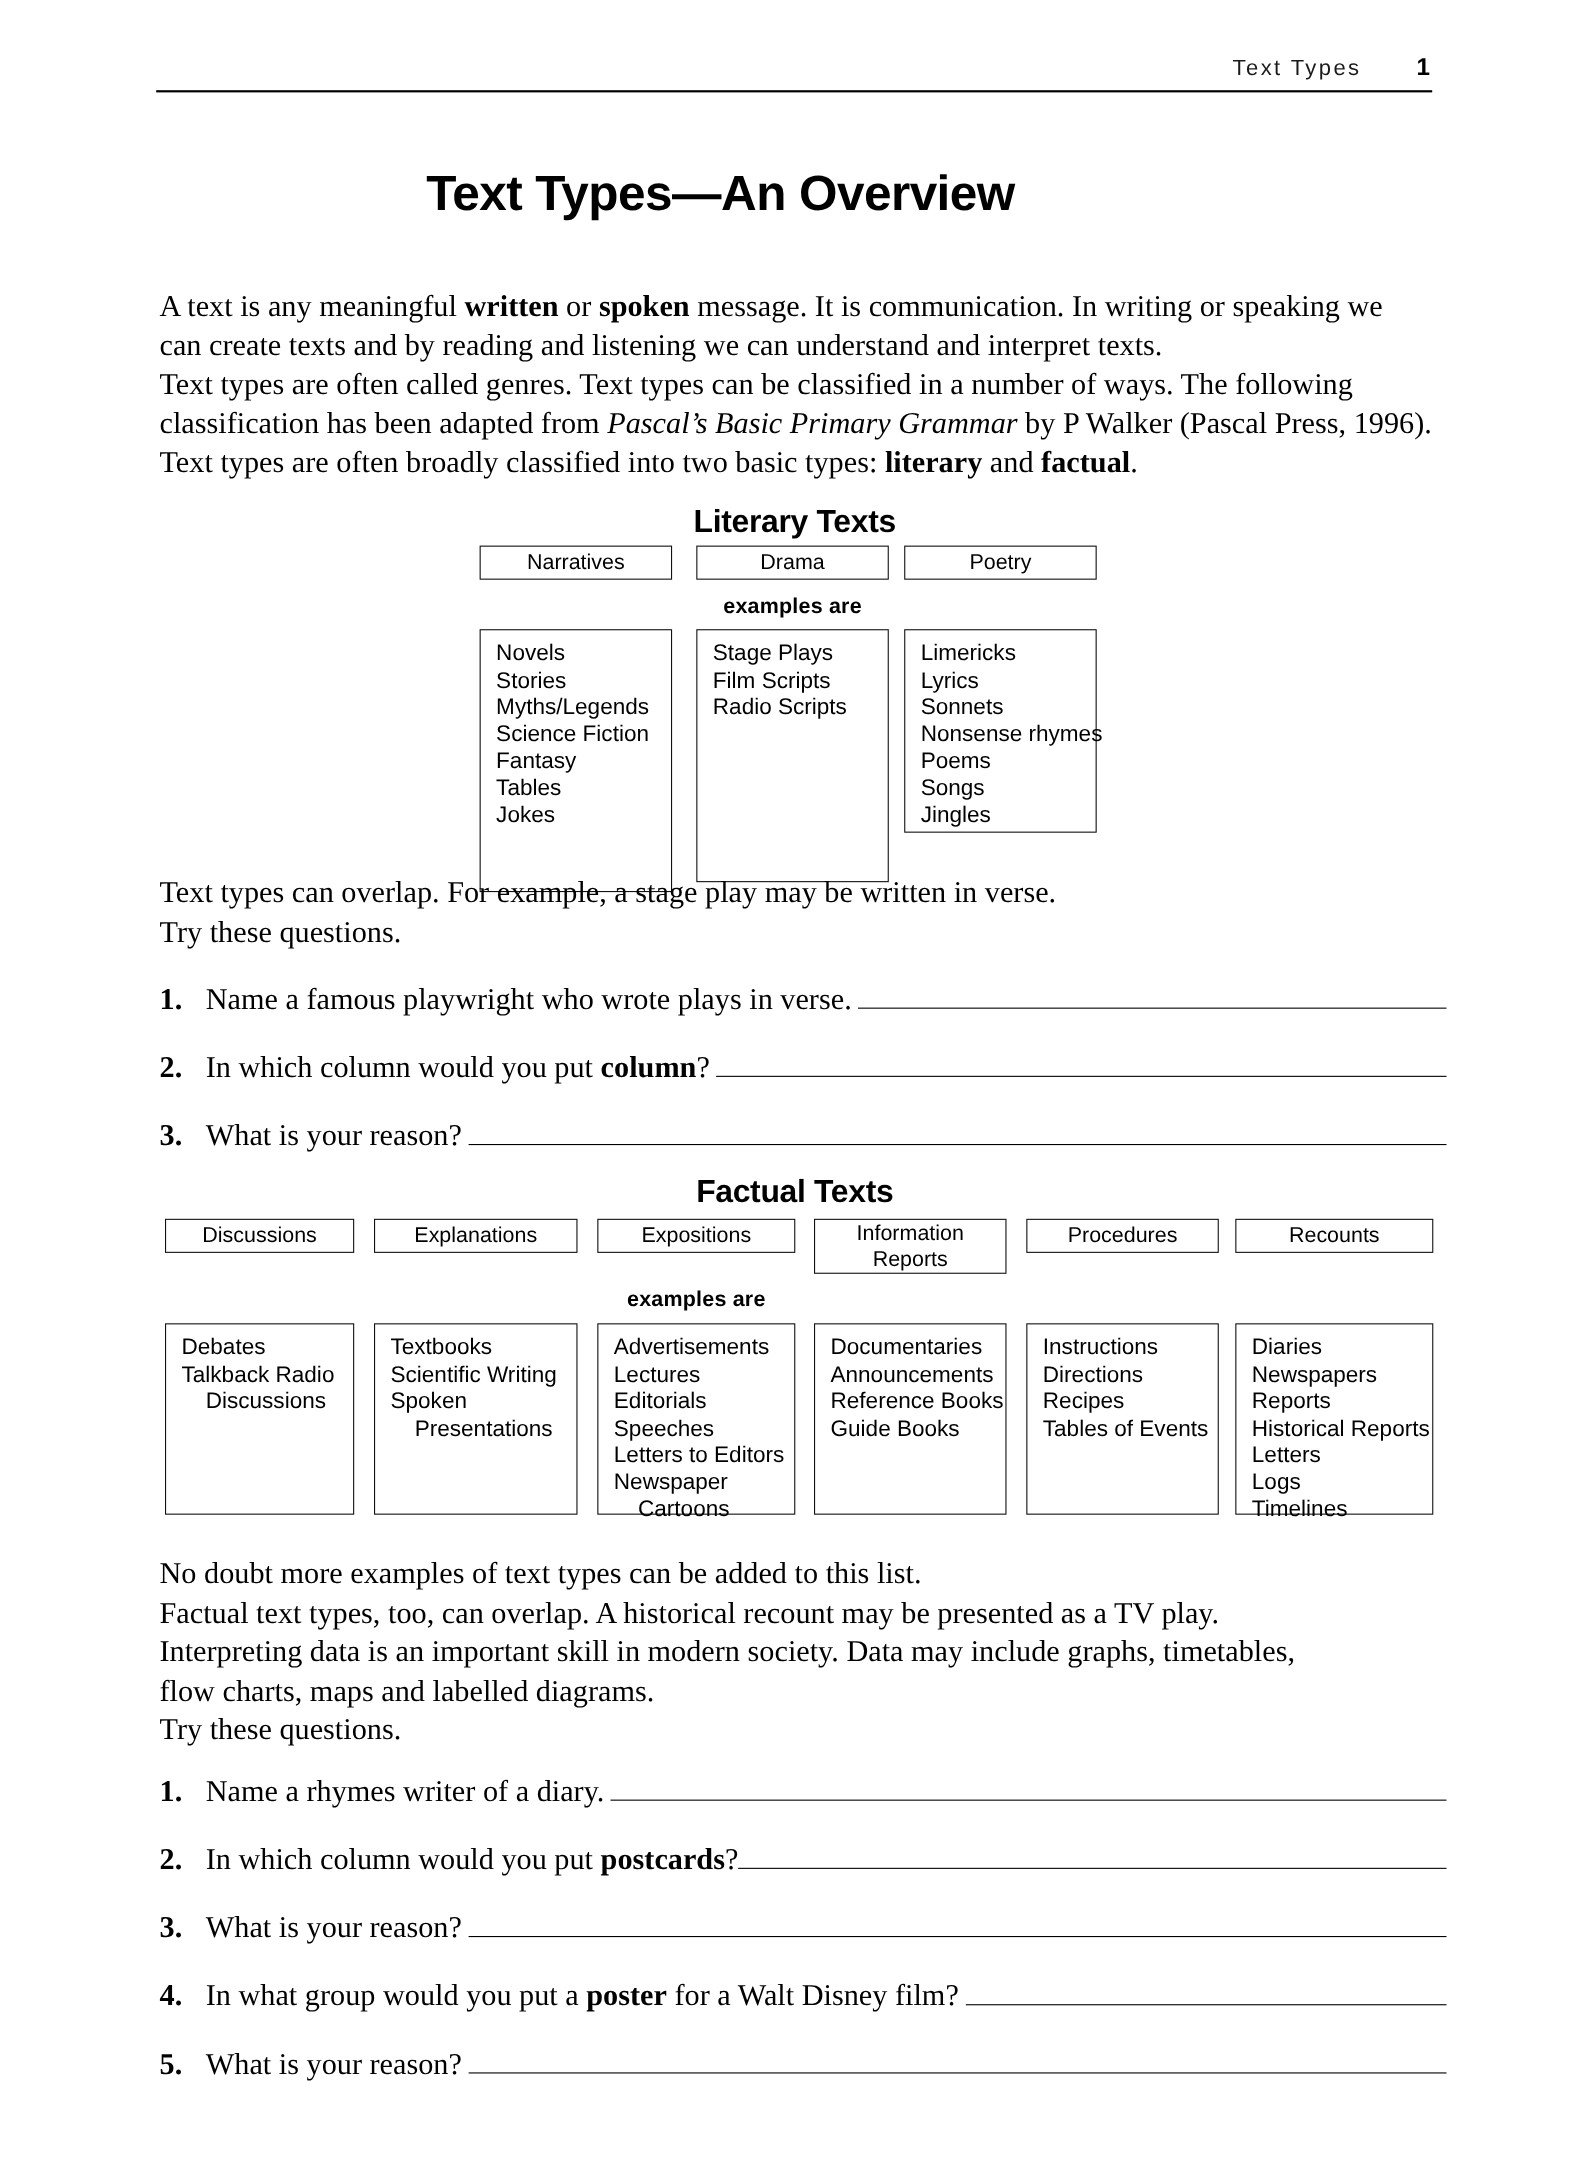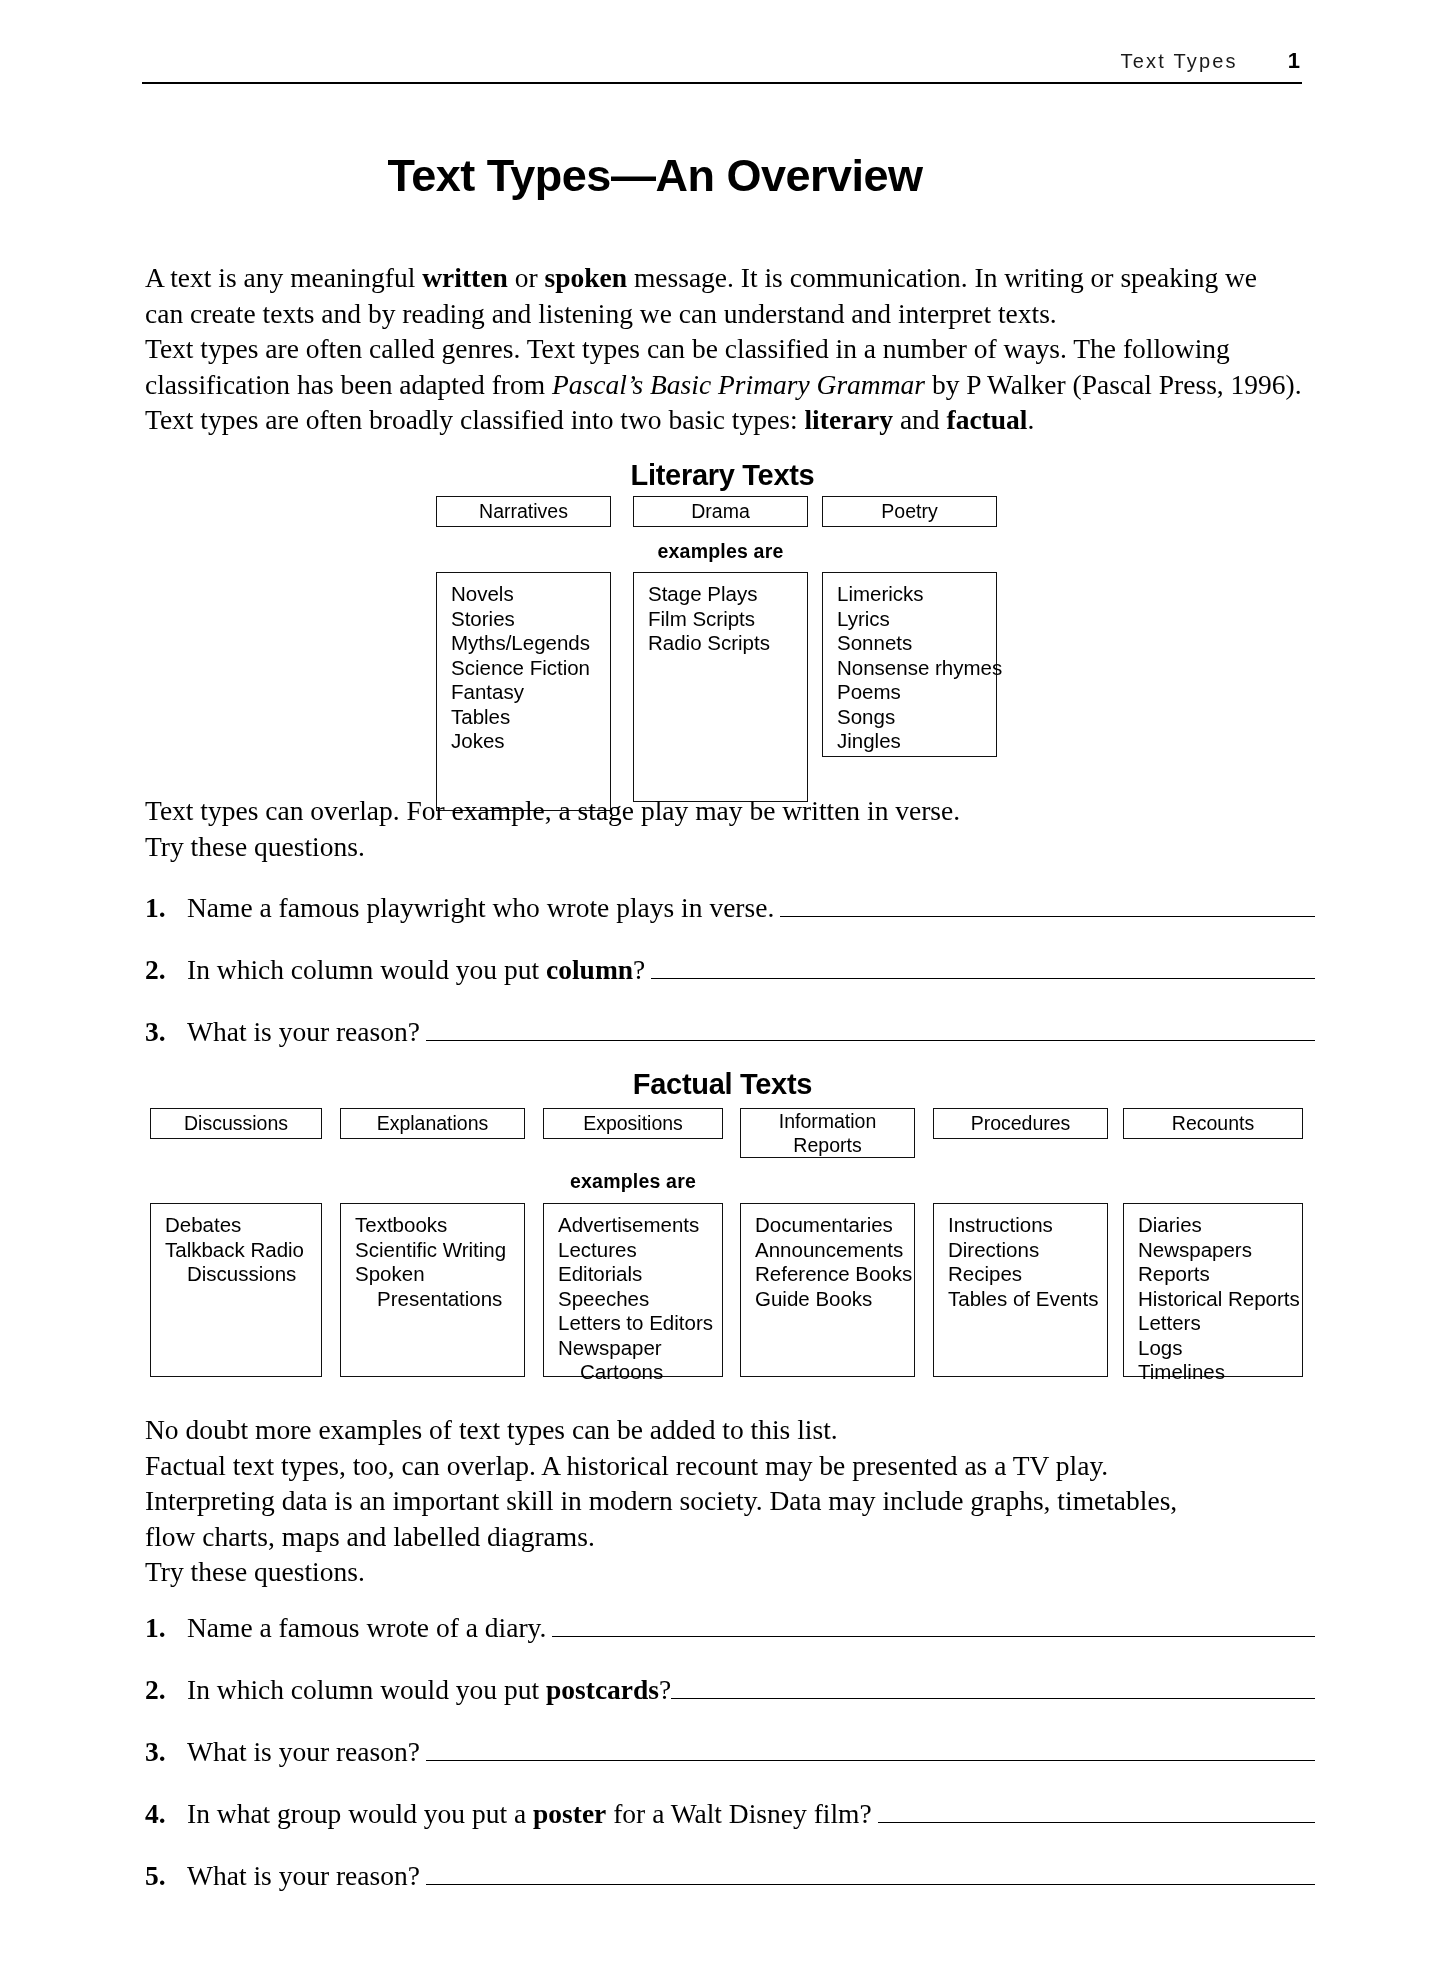--- a/index.html
+++ b/index.html
@@ -321,21 +321,21 @@
     <div class="body-line">No doubt more examples of text types can be added to this list.</div>
     <div class="body-line">Factual text types, too, can overlap. A historical recount may be presented as a TV play.</div>
     <div class="body-line">Interpreting data is an important skill in modern society. Data may include graphs, timetables,</div>
     <div class="body-line">flow charts, maps and labelled diagrams.</div>
     <div class="body-line">Try these questions.</div>
   </div>
 
   <div class="qlist" id="factual-questions">
     <div class="qrow">
       <span class="qnum">1.</span>
-      <span class="qtext">Name a famous wrote of a diary.</span>
+      <span class="qtext">Name a rhymes writer of a diary.</span>
       <span class="qrule"></span>
     </div>
     <div class="qrow">
       <span class="qnum">2.</span>
       <span class="qtext"><span>In which column would you put </span><span class="bold">postcards</span><span>?</span></span>
       <span class="qrule tight"></span>
     </div>
     <div class="qrow">
       <span class="qnum">3.</span>
       <span class="qtext">What is your reason?</span>

